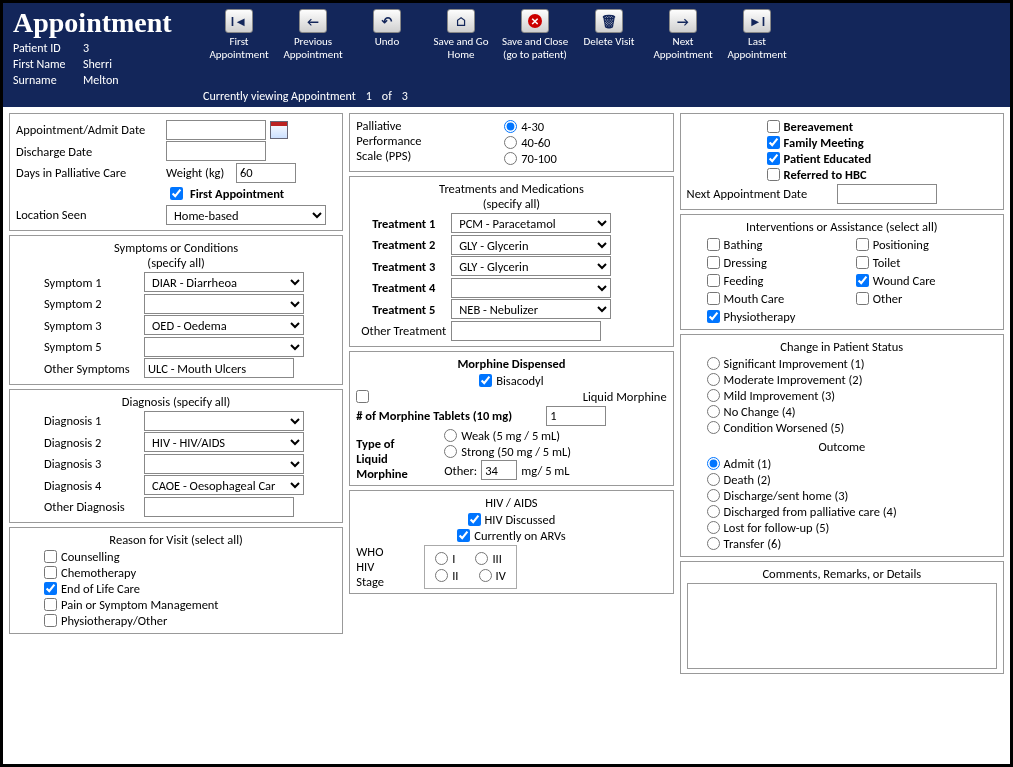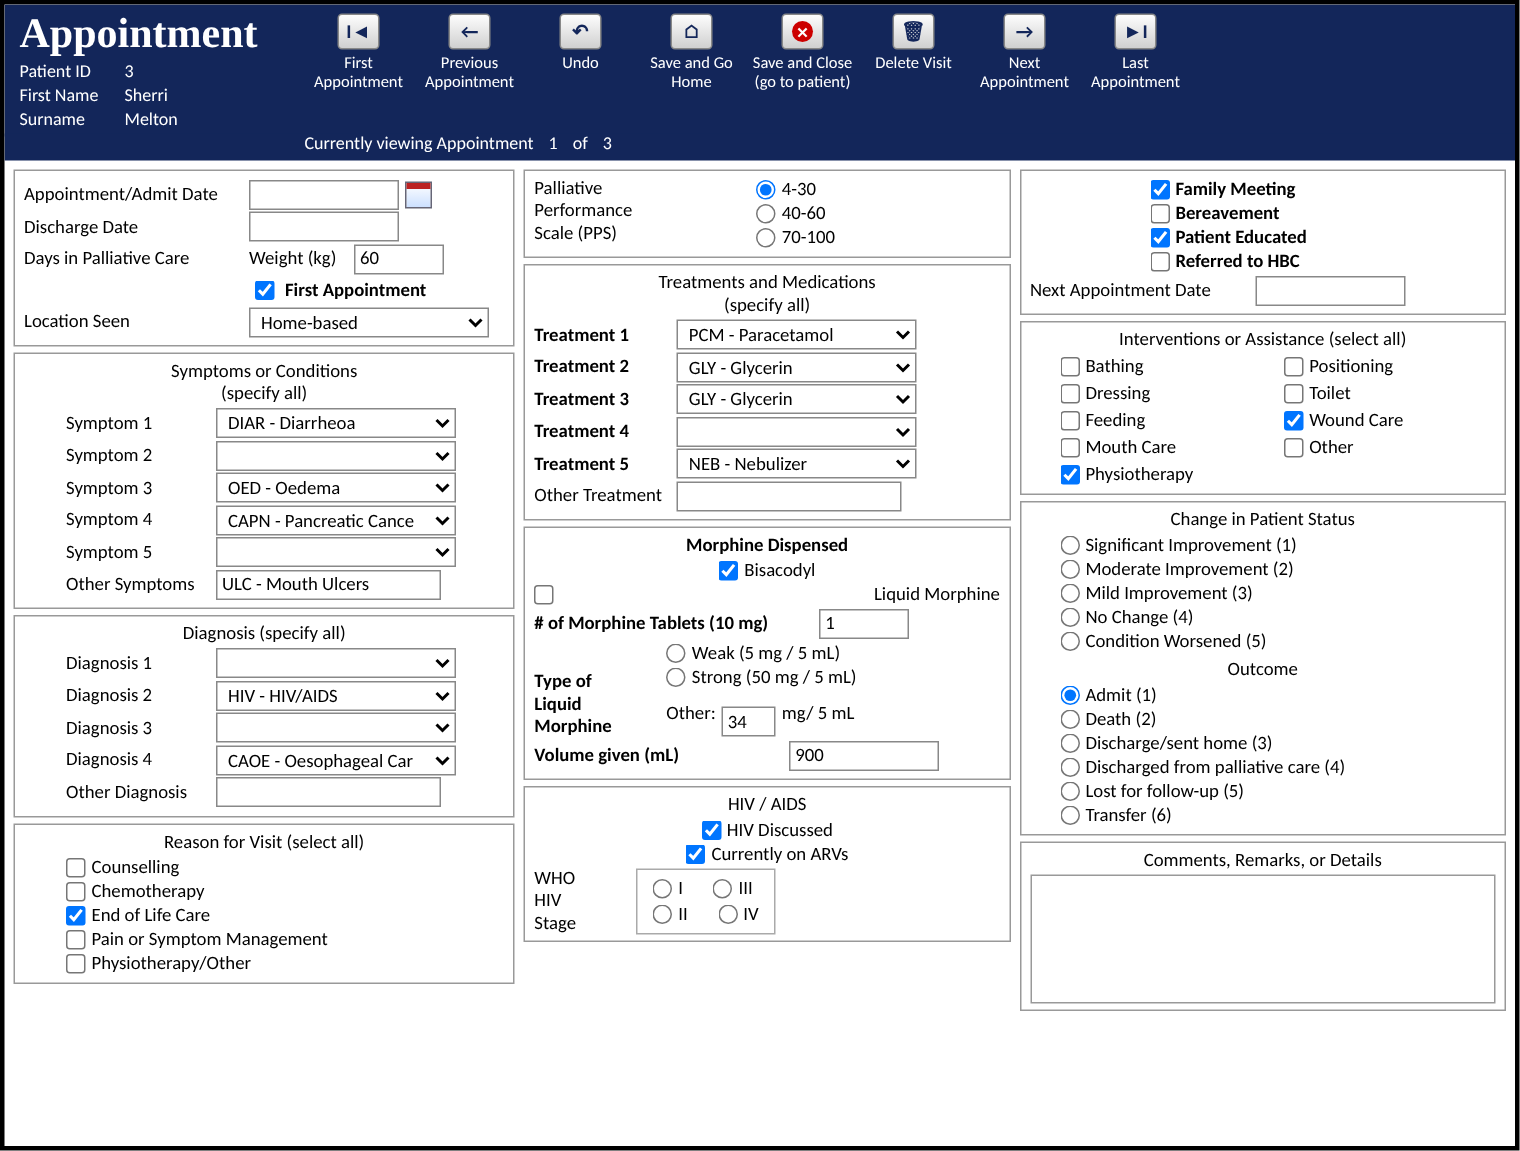--- a/index.html
+++ b/index.html
@@ -94,21 +94,21 @@
     display: flex;
     align-items: center;
     margin: 1.5px 0;
   }
   .flabel {
     width: 125px;
   }
   .flabel-s {
     width: 100px;
   }
-  .flabel-t { width:95px;}
+  .flabel-t { width:95px;text-align:center;}
   input[type=text], select {
     font-family: inherit;
     font-size: 12.5px;
     border: 1px solid #888;
     padding: 1px 3px;
     height: 20px;
     background: #fff;
   }
   select {
     width: 160px;
@@ -243,24 +243,20 @@
           </div>
         <div class="frow">
             <span class="flabel-s">Symptom 2</span>
             <select><option></option></select>
           </div>
         <div class="frow">
             <span class="flabel-s">Symptom 3</span>
             <select><option>OED - Oedema</option></select>
           </div>
         <div class="frow">
-            <span class="flabel-s">Symptom 4</span>
-            <select><option>CAPN - Pancreatic Cance</option></select>
-          </div>
-        <div class="frow">
             <span class="flabel-s">Symptom 5</span>
             <select><option></option></select>
           </div>
         <div class="frow">
             <span class="flabel-s">Other Symptoms</span>
             <input type="text" class="tx" value="ULC - Mouth Ulcers" style="">
           </div>
       </div>
     </fieldset>
 
@@ -399,29 +395,25 @@
           <div class="rad-row">
               <input type="radio" name="lm" style="">
               <span>Weak (5 mg / 5 mL)</span>
             </div>
           <div class="rad-row">
               <input type="radio" name="lm" style="">
               <span>Strong (50 mg / 5 mL)</span>
             </div>
           <div class="rad-row">
             <span>Other:</span>
-            <input type="text" style="width: 36px; margin-top: 11px;" value="34">
+            <input type="text" style="width: 36px;" value="34">
             <span>mg/ 5 mL</span>
           </div>
         </div>
       </div>
-      <div class="frow">
-          <span class="bold" style="width:170px">Volume given (mL)</span>
-          <input type="text" class="tx2" value="900" style="">
-        </div>
     </fieldset>
 
     <fieldset>
       <div class="grp-title">HIV / AIDS</div>
       <div style="text-align:center">
         <div class="chkrow" style="justify-content:center">
             <input type="checkbox" checked="" style="">
             <span>HIV Discussed</span>
           </div>
         <div class="chkrow" style="justify-content:center">
@@ -458,26 +450,26 @@
           </div>
         </div>
       </div>
     </fieldset>
   </div>
 
   <div class="col">
     <fieldset>
       <div style="padding-left:80px">
         <div class="chkrow">
+            <input type="checkbox" style="">
+            <span class="bold">Bereavement</span>
+          </div>
+        <div class="chkrow">
             <input type="checkbox" checked="" style="">
             <span class="bold">Family Meeting</span>
-          </div>
-        <div class="chkrow">
-            <input type="checkbox" style="">
-            <span class="bold">Bereavement</span>
           </div>
         <div class="chkrow">
             <input type="checkbox" checked="" style="">
             <span class="bold">Patient Educated</span>
           </div>
         <div class="chkrow">
             <input type="checkbox" style="">
             <span class="bold">Referred to HBC</span>
           </div>
       </div>

